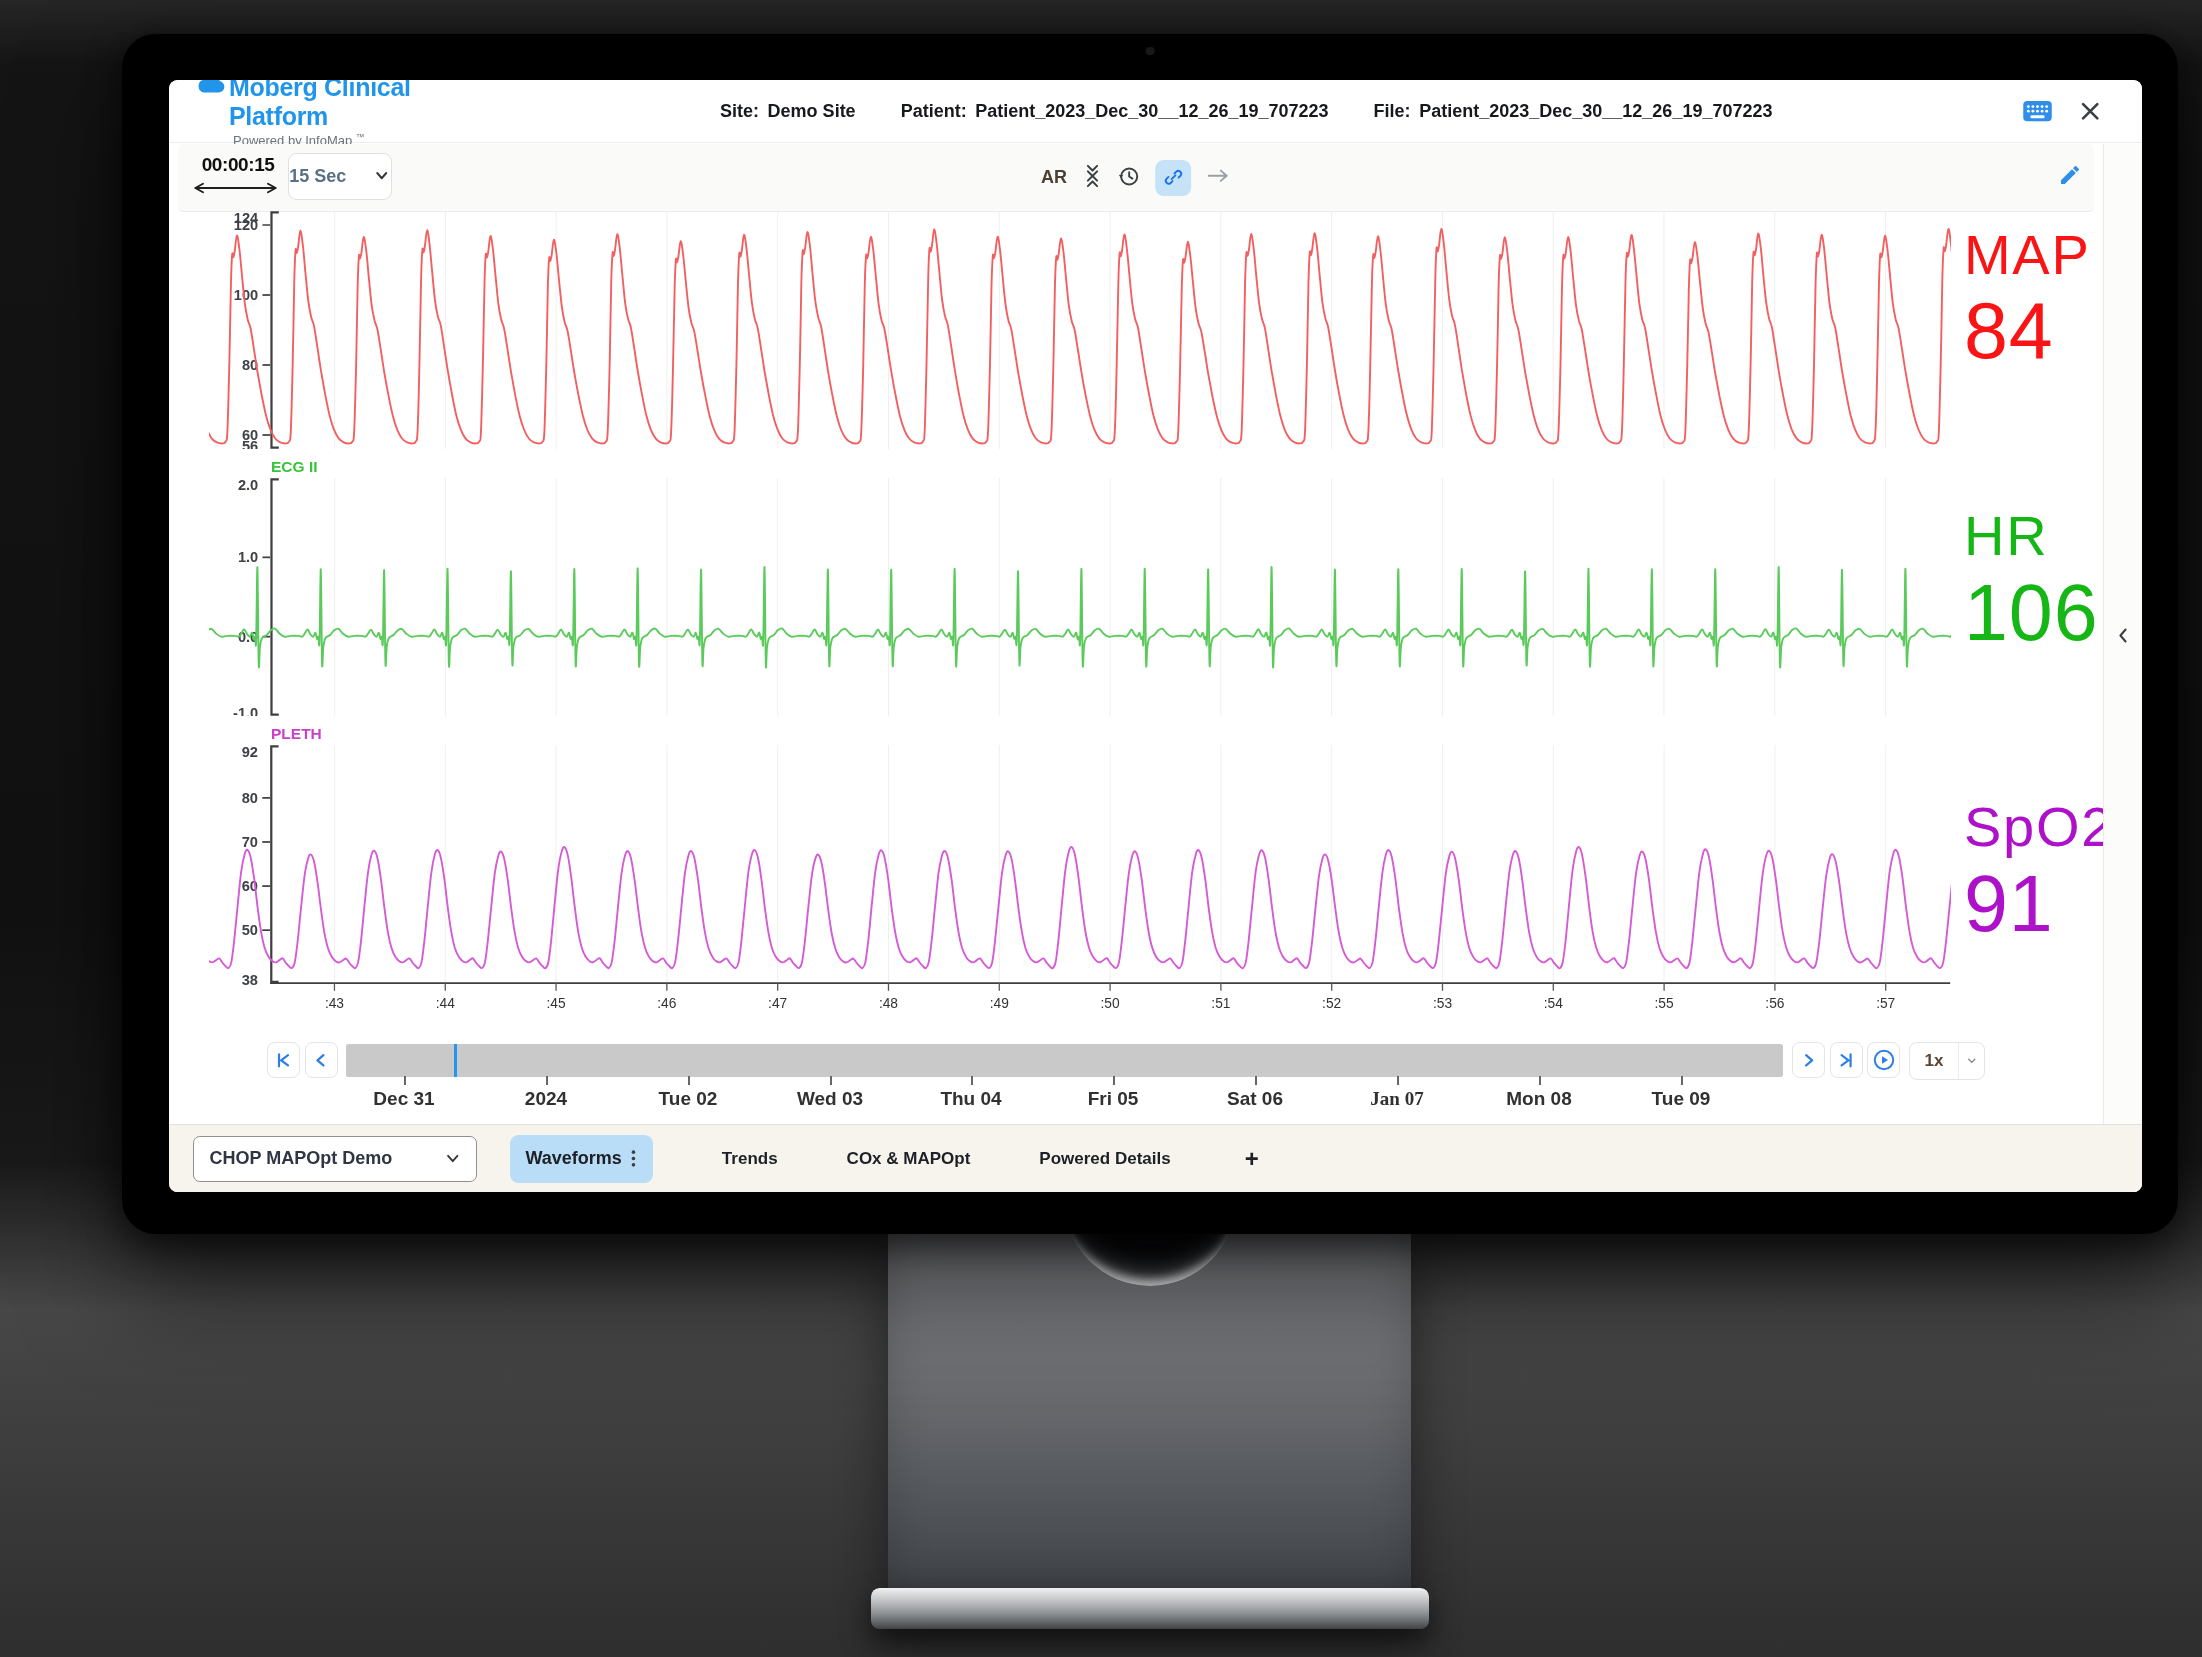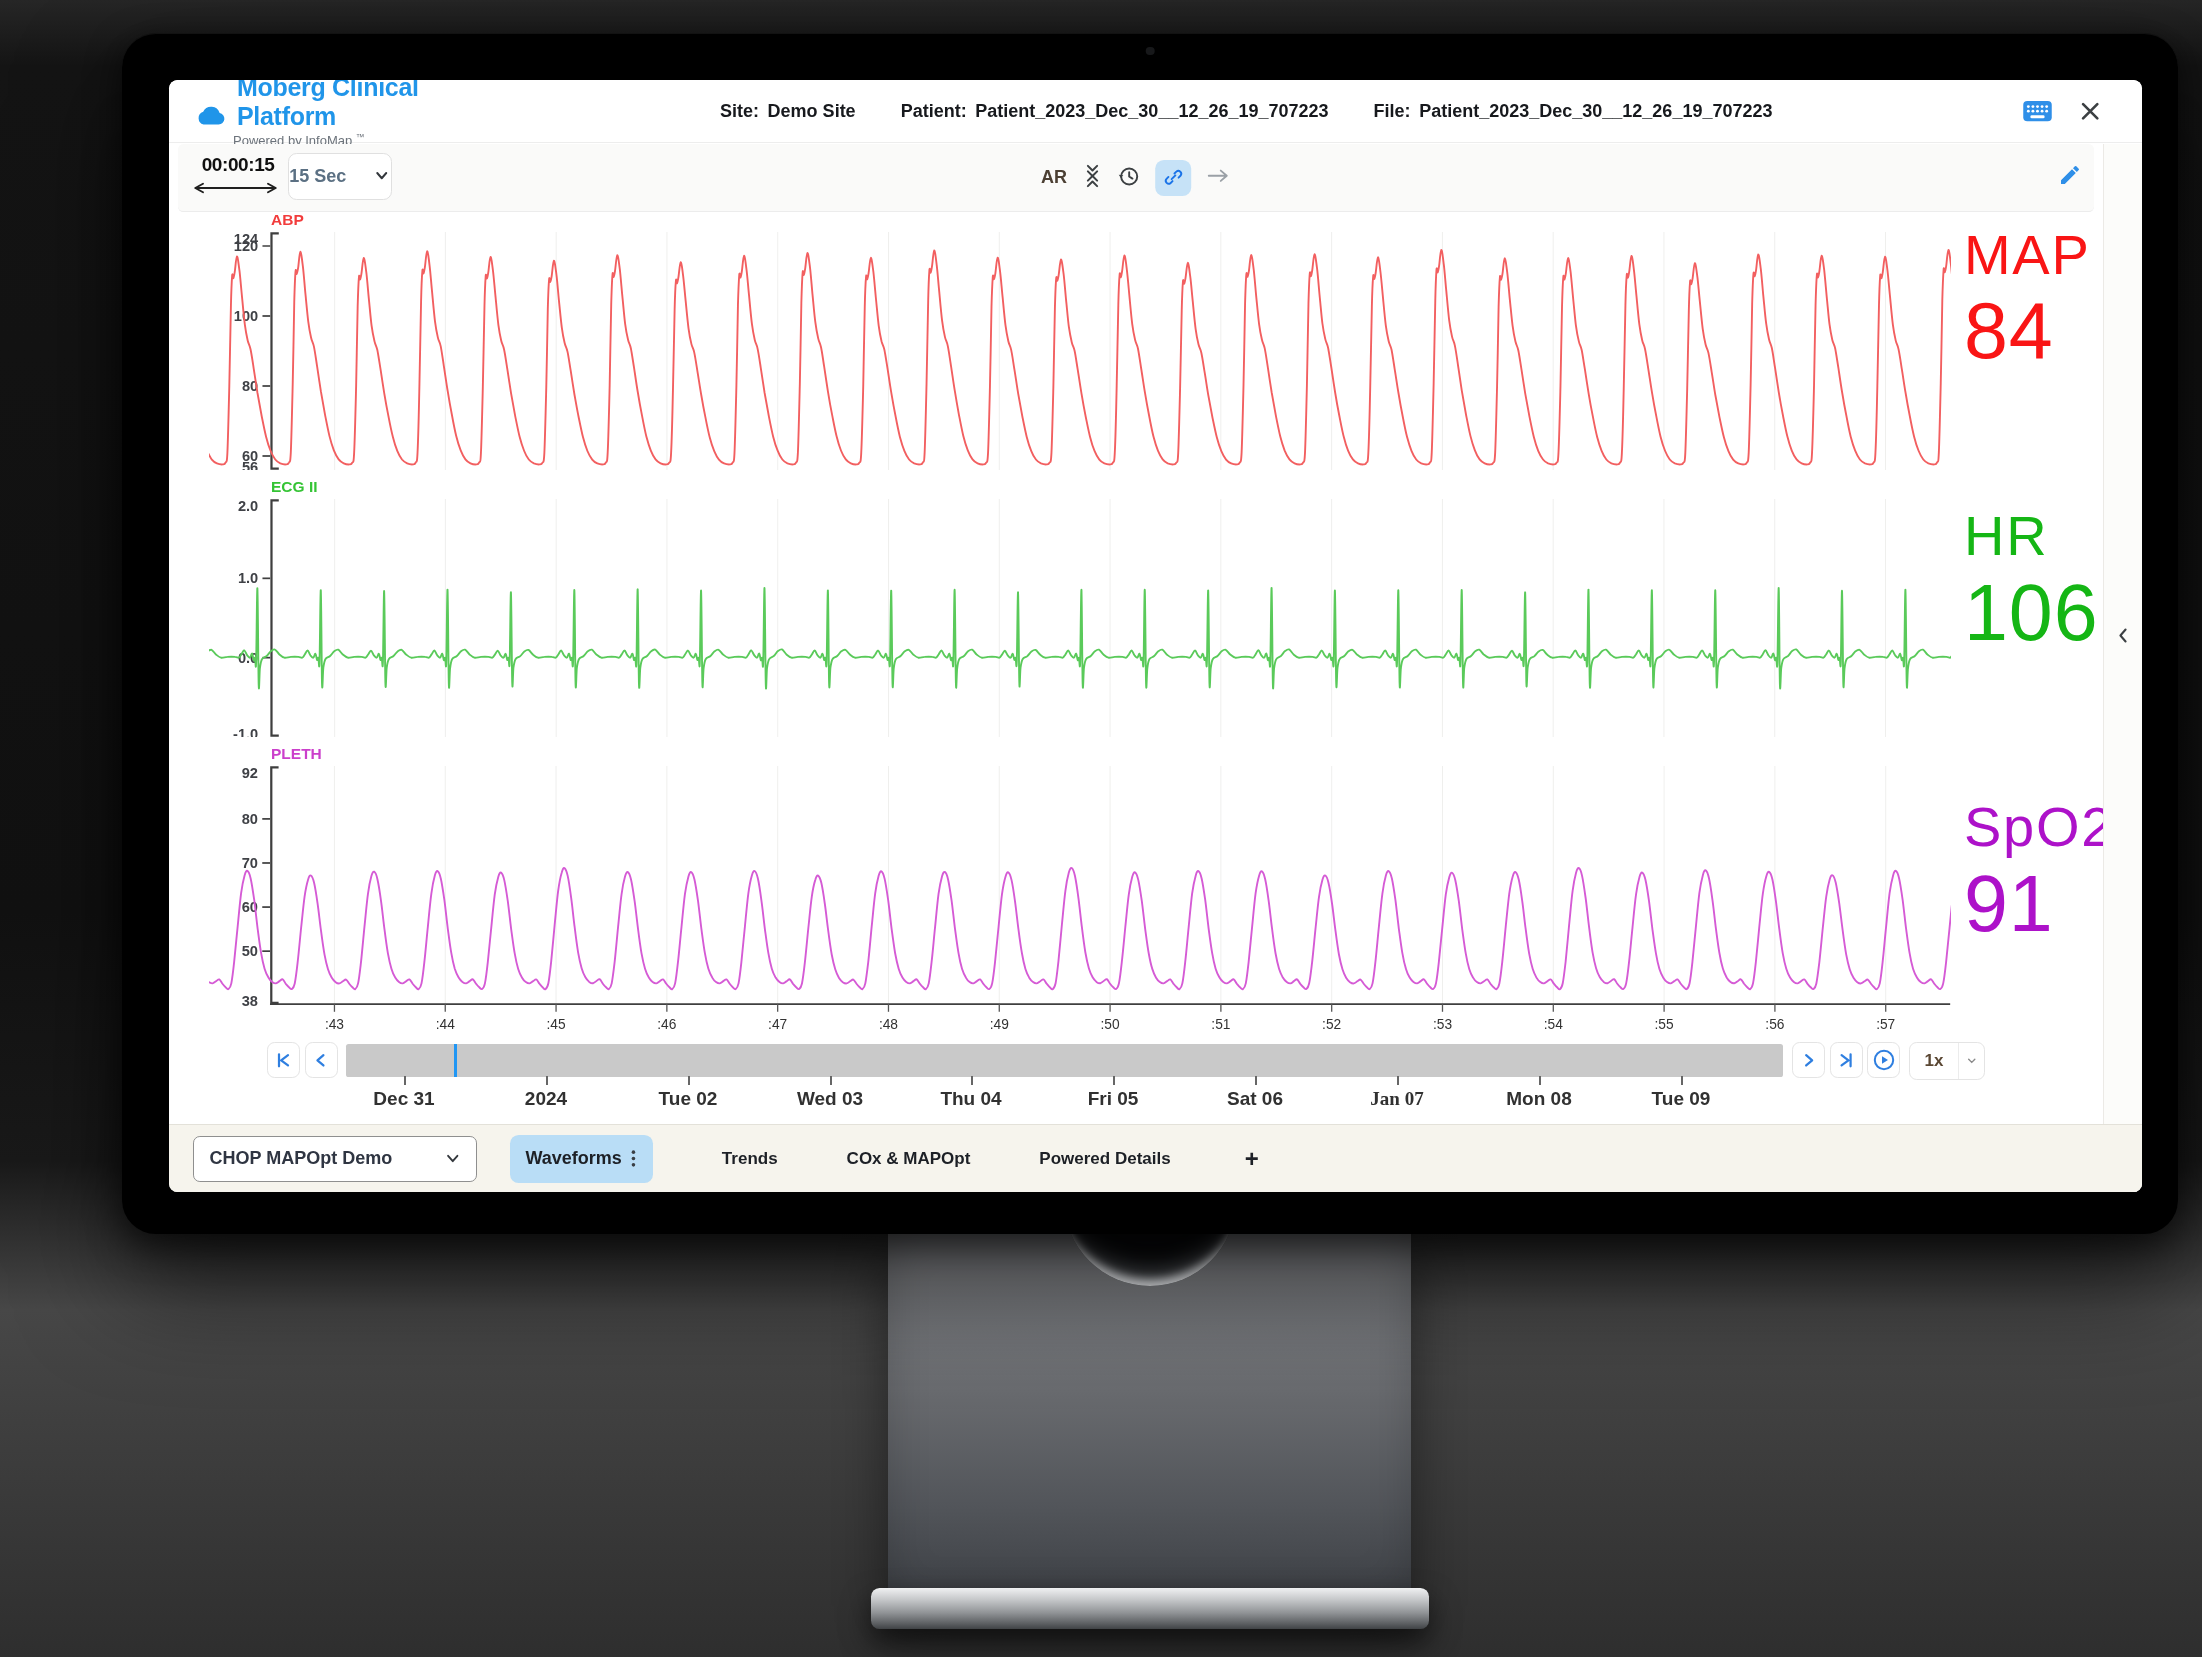--- a/index.html
+++ b/index.html
@@ -17,21 +17,21 @@
     background:linear-gradient(180deg,#f0f1f2 0%,#c3c5c7 30%,#919497 60%,#606366 85%,#404346 100%);
     box-shadow:0 13.8px 29px rgba(0,0,0,.6);}
   .monitor{position:absolute;left:122px;top:33px;width:2056px;height:1201px;background:#000;border-radius:34px;z-index:2;
     box-shadow:0 52px 103px rgba(0,0,0,.55),0 10.3px 34px rgba(0,0,0,.6), inset 0 0.9px 0 rgba(255,255,255,.07);}
   .camera{position:absolute;left:50%;top:13.8px;transform:translateX(-50%);width:8.6px;height:8.6px;border-radius:50%;background:#17181a;}
   
   .app{position:absolute;left:47px;top:47px;width:1973px;height:1112px;background:#fff;border-radius:8.6px;overflow:hidden;}
   
   .app-header{position:absolute;left:0;top:0;width:100%;height:62px;border-bottom:0.9px solid #ededed;display:flex;align-items:center;background:#fff;}
   .brand{margin-left:26px;width:310px;flex:0 0 auto;}
-  .brand-row{display:flex;align-items:flex-end;gap:9px;}
+  .brand-row{display:flex;align-items:flex-start;gap:1px;}
   .app-title{font-size:25px;font-weight:700;color:#2095e9;letter-spacing:-0.3px;}
   .powered{margin-left:38px;margin-top:0.9px;font-size:13px;color:#6c737b;}
   .powered sup{font-size:8.6px;}
   .header-fields{display:flex;gap:45px;margin-left:215px;font-size:18px;color:#17191d;white-space:nowrap;}
   .h-label{font-weight:700;margin-right:8.6px;}
   .h-value{font-weight:600;}
   .header-icons{margin-left:auto;margin-right:41px;display:flex;align-items:center;gap:26px;}
   .icon-btn{display:flex;align-items:center;justify-content:center;cursor:pointer;background:none;border:none;padding:0;}
   
   .toolbar{position:absolute;top:64px;left:8.6px;right:48px;height:67px;background:#fafaf9;border-radius:5.2px;border-bottom:0.9px solid #ececec;}
@@ -188,21 +188,20 @@
         </div>
         <button class="icon-btn pencil-btn">
           <svg width="24" height="24" viewBox="0 0 24 24">
               <path fill="#2f8fe8" d="M3 17.2 V21 h3.8 L17.8 10 14 6.2 3 17.2 z M20.7 7.1 a1 1 0 0 0 0-1.4 L18.3 3.3 a1 1 0 0 0-1.4 0 L15 5.2 18.8 9 z"></path>
             </svg>
         </button>
       </div>
 
       <div class="charts" id="charts">
           <div class="chart-block">
-            <span class="chart-label" style="color: rgb(242, 60, 60);">ABP</span>
             <svg class="plot" viewBox="-70 0 2025 277" width="1742" height="238">
               <line x1="75" y1="0" x2="75" y2="277" stroke="#ececea" stroke-width="1"></line>
               <line x1="203.92857142857142" y1="0" x2="203.92857142857142" y2="277" stroke="#ececea" stroke-width="1"></line>
               <line x1="332.85714285714283" y1="0" x2="332.85714285714283" y2="277" stroke="#ececea" stroke-width="1"></line>
               <line x1="461.7857142857142" y1="0" x2="461.7857142857142" y2="277" stroke="#ececea" stroke-width="1"></line>
               <line x1="590.7142857142857" y1="0" x2="590.7142857142857" y2="277" stroke="#ececea" stroke-width="1"></line>
               <line x1="719.6428571428571" y1="0" x2="719.6428571428571" y2="277" stroke="#ececea" stroke-width="1"></line>
               <line x1="848.5714285714284" y1="0" x2="848.5714285714284" y2="277" stroke="#ececea" stroke-width="1"></line>
               <line x1="977.4999999999999" y1="0" x2="977.4999999999999" y2="277" stroke="#ececea" stroke-width="1"></line>
               <line x1="1106.4285714285713" y1="0" x2="1106.4285714285713" y2="277" stroke="#ececea" stroke-width="1"></line>

